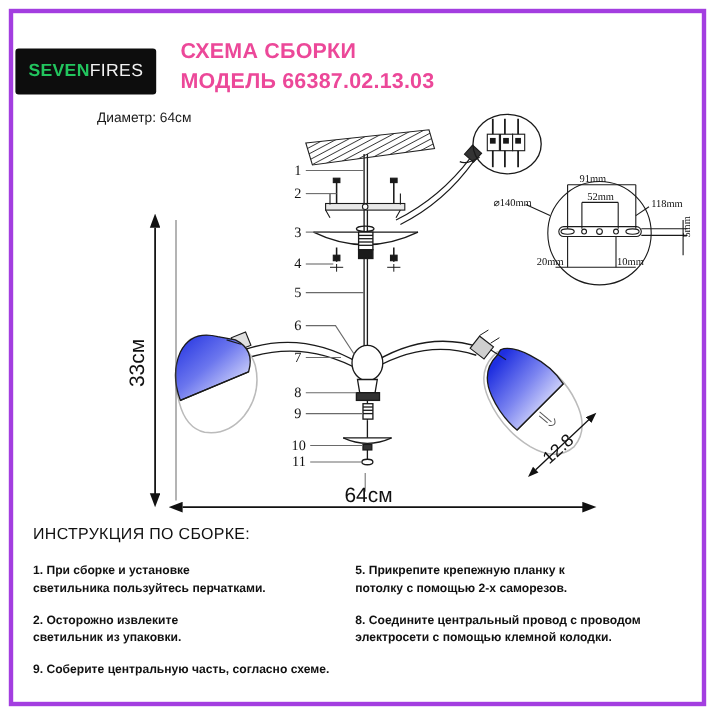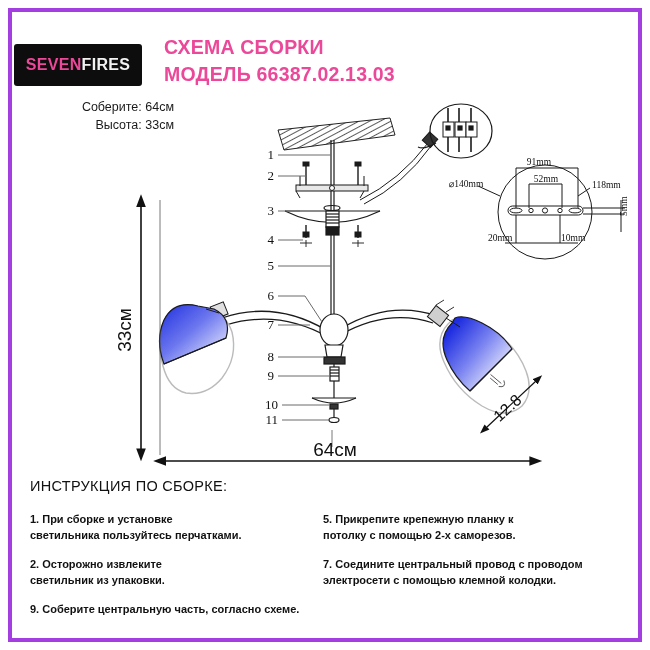--- a/index.html
+++ b/index.html
@@ -37,22 +37,22 @@
     border-radius: 3px;
     display: flex;
     align-items: center;
     justify-content: center;
   }
   #logo .lg {
     font-size: 16px;
     letter-spacing: 0.3px;
     white-space: nowrap;
   }
-  #logo .seven { color: #ec4899; font-weight: bold; }
-  #logo .fires { color: #f2f2f2; font-weight: 700; }
+  #logo .seven { color: #22c55e; font-weight: bold; }
+  #logo .fires { color: #f2f2f2; font-weight: 400; }
 
   #specs {
     position: absolute;
     left: 14px;
     top: 98px;
     width: 160px;
     text-align: right;
     font-size: 12.5px;
     color: #1a1a1a;
     line-height: 1.45;
@@ -106,22 +106,21 @@
 
   <div id="frame"></div>
 
   <div id="logo">
     <span class="lg">
       <span class="seven">SEVEN</span><span class="fires">FIRES</span>
     </span>
   </div>
 
   <div id="specs">
-    <div>Соберите: 64см</div>
-    <div>Высота: 33см</div>
+    <div>Диаметр: 64см</div>
   </div>
 
   <div id="title">
     <div>СХЕМА СБОРКИ</div>
     <div>МОДЕЛЬ 66387.02.13.03</div>
   </div>
 
   <svg id="drawing" viewBox="0 0 650 650">
     <defs>
       <linearGradient id="shadeGrad" x1="0" y1="0" x2="1" y2="1">
@@ -357,17 +356,17 @@
     <div class="instr-item">1. При сборке и установке
 светильника пользуйтесь перчатками.</div>
     <div class="instr-item">2. Осторожно извлеките
 светильник из упаковки.</div>
     <div class="instr-item">9. Соберите центральную часть, согласно схеме.</div>
   </div>
 
   <div class="instr-col" id="col-right">
     <div class="instr-item">5. Прикрепите крепежную планку к
 потолку с помощью 2-х саморезов.</div>
-    <div class="instr-item">7. Соедините центральный провод с проводом
+    <div class="instr-item">8. Соедините центральный провод с проводом
 электросети с помощью клемной колодки.</div>
   </div>
 
 </div>
 
 </body></html>

